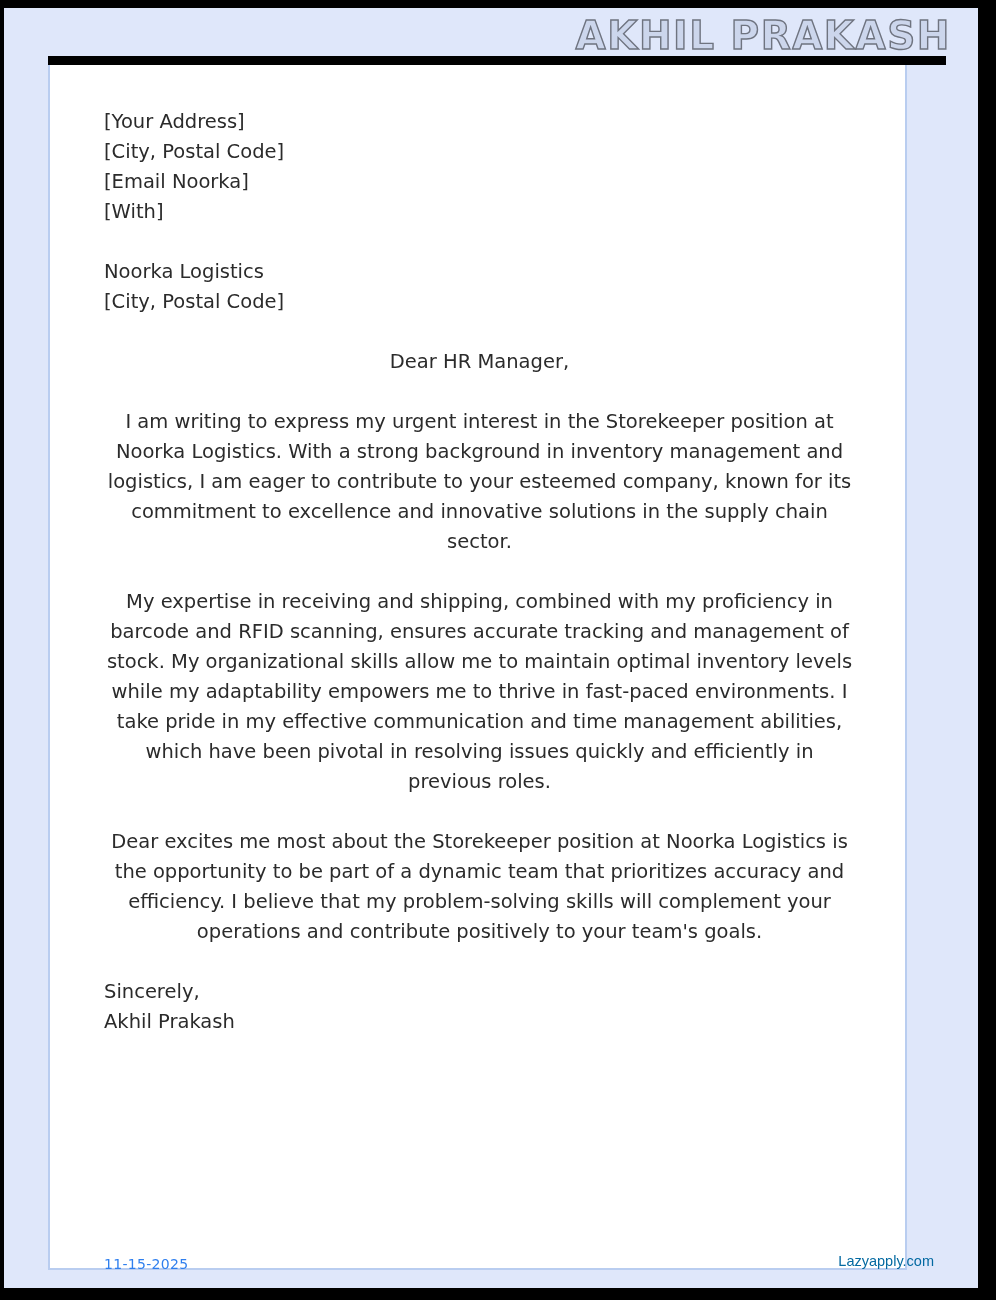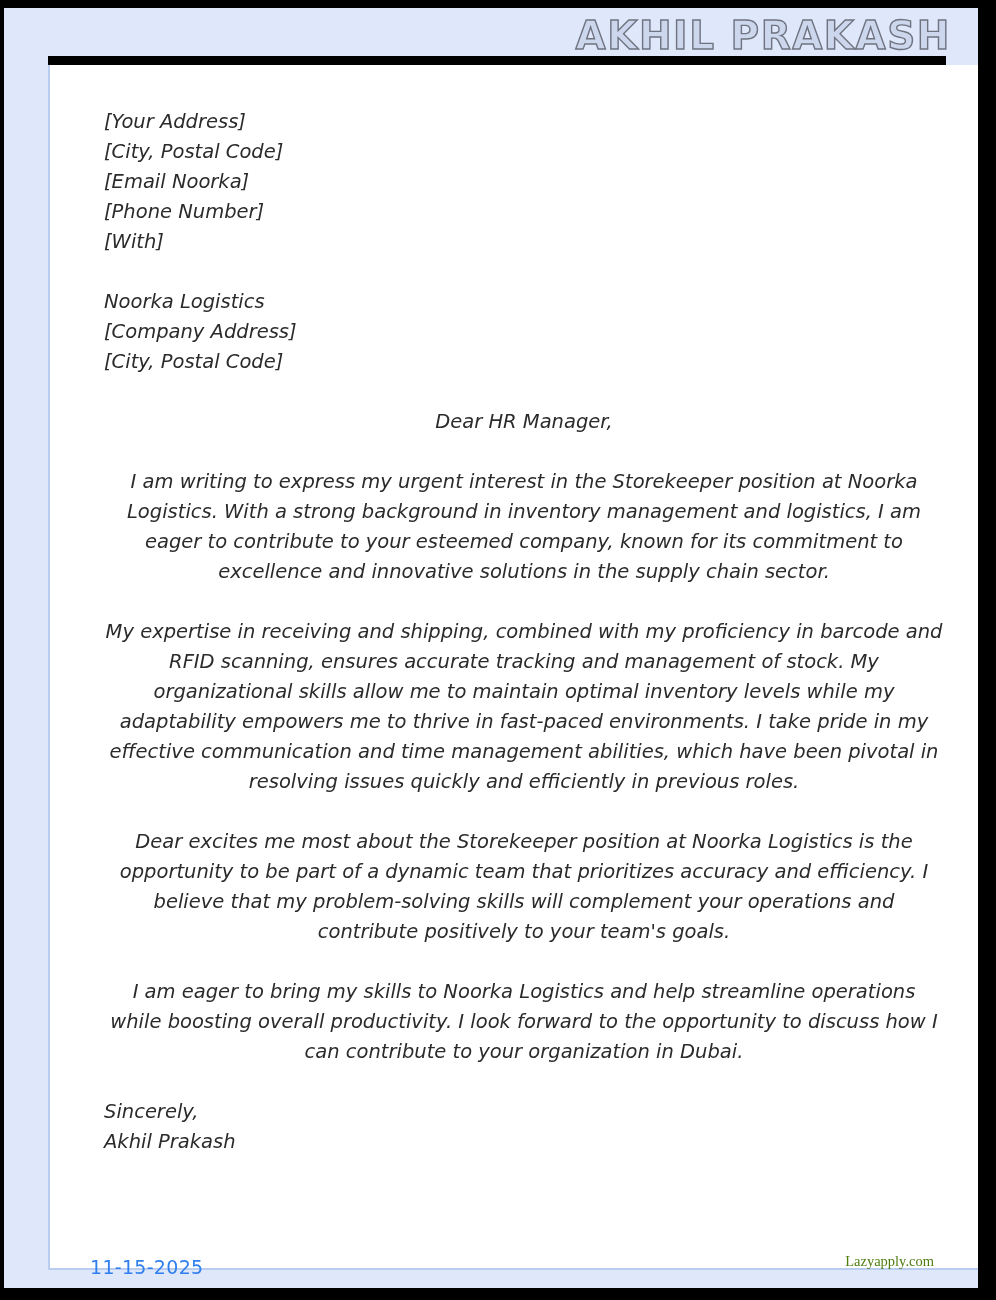--- a/index.html
+++ b/index.html
@@ -61,29 +61,28 @@
     width: 898px;
     height: 9px;
     background: #000000;
   }
 
   
   .sheet {
     position: absolute;
     left: 44px;
     top: 57px;
-    width: 948px;
+    width: 859px;
     height: 1205px;
     background: #ffffff;
     border-left: 2px solid #b9cdf0;
     border-right: 2px solid #b9cdf0;
     border-bottom: 2px solid #b9cdf0;
     box-sizing: border-box;
     overflow: hidden;
-    font-style: italic;
   }
 
   .letter-body {
     padding: 42px 50px 0 54px;
     font-size: 19.5px;
     line-height: 30px;
     color: #2b2b2b;
     font-family: "DejaVu Sans", sans-serif;
   }
 
@@ -97,35 +96,35 @@
     margin: 0 0 30px 0;
     text-align: center;
   }
   .para:last-child {
     margin-bottom: 0;
   }
 
   
   .footer-date {
     position: absolute;
-    left: 86px;
+    left: 100px;
     top: 1248px;
-    font-size: 19px;
+    font-size: 14px;
     color: #2f7fee;
     font-family: "DejaVu Sans", sans-serif;
     letter-spacing: 0.3px;
     white-space: nowrap;
   }
   .footer-brand {
     position: absolute;
     right: 44px;
     top: 1245px;
     font-size: 14.5px;
-    color: #4d7c0f;
-    font-family: Liberation Serif, serif;
+    color: #0369a1;
+    font-family: Liberation Sans, sans-serif;
     white-space: nowrap;
   }
 </style>
 </head>
 <body>
 
 <div id="page-root">
 
   <div class="header-band">
     <div class="header-name">AKHIL PRAKASH</div>
@@ -133,36 +132,33 @@
 
   <div class="header-rule"></div>
 
   <div class="sheet">
     <div class="letter-body">
 
       <div class="block">
         <div class="line">[Your Address]</div>
         <div class="line">[City, Postal Code]</div>
         <div class="line">[Email Noorka]</div>
-        <div class="line">[Phone Number]</div>
         <div class="line">[With]</div>
       </div>
 
       <div class="block">
         <div class="line">Noorka Logistics</div>
-        <div class="line">[Company Address]</div>
         <div class="line">[City, Postal Code]</div>
       </div>
 
       <div class="para">Dear HR Manager,</div>
 
       <div class="para">I am writing to express my urgent interest in the Storekeeper position at Noorka Logistics. With a strong background in inventory management and logistics, I am eager to contribute to your esteemed company, known for its commitment to excellence and innovative solutions in the supply chain sector.</div>
       <div class="para">My expertise in receiving and shipping, combined with my proficiency in barcode and RFID scanning, ensures accurate tracking and management of stock. My organizational skills allow me to maintain optimal inventory levels while my adaptability empowers me to thrive in fast-paced environments. I take pride in my effective communication and time management abilities, which have been pivotal in resolving issues quickly and efficiently in previous roles.</div>
       <div class="para">Dear excites me most about the Storekeeper position at Noorka Logistics is the opportunity to be part of a dynamic team that prioritizes accuracy and efficiency. I believe that my problem-solving skills will complement your operations and contribute positively to your team's goals.</div>
-      <div class="para">I am eager to bring my skills to Noorka Logistics and help streamline operations while boosting overall productivity. I look forward to the opportunity to discuss how I can contribute to your organization in Dubai.</div>
 
       <div class="block">
         <div class="line">Sincerely,</div>
         <div class="line">Akhil Prakash</div>
       </div>
 
     </div>
   </div>
 
   <div class="footer-date">11-15-2025</div>

